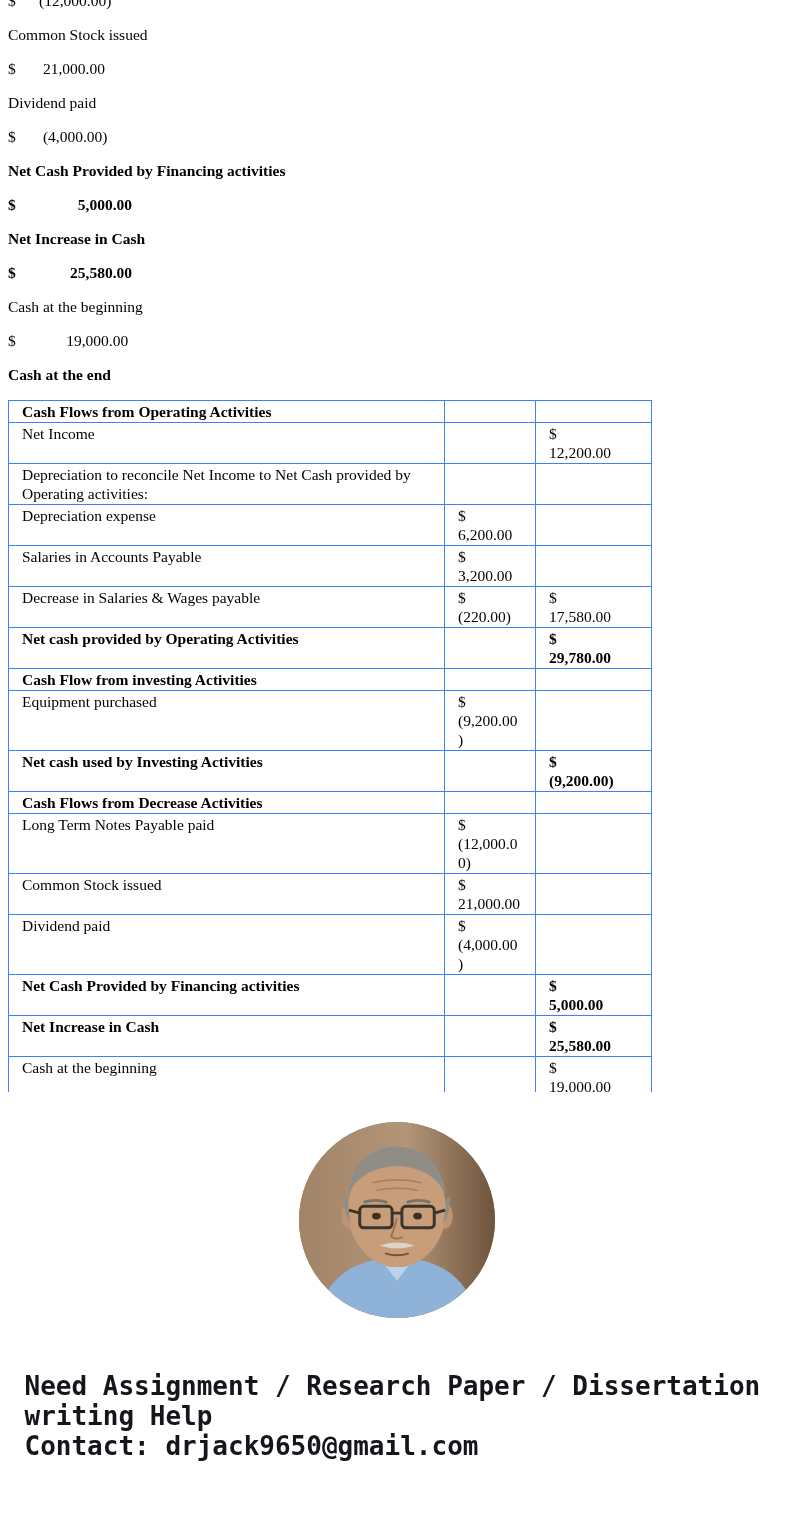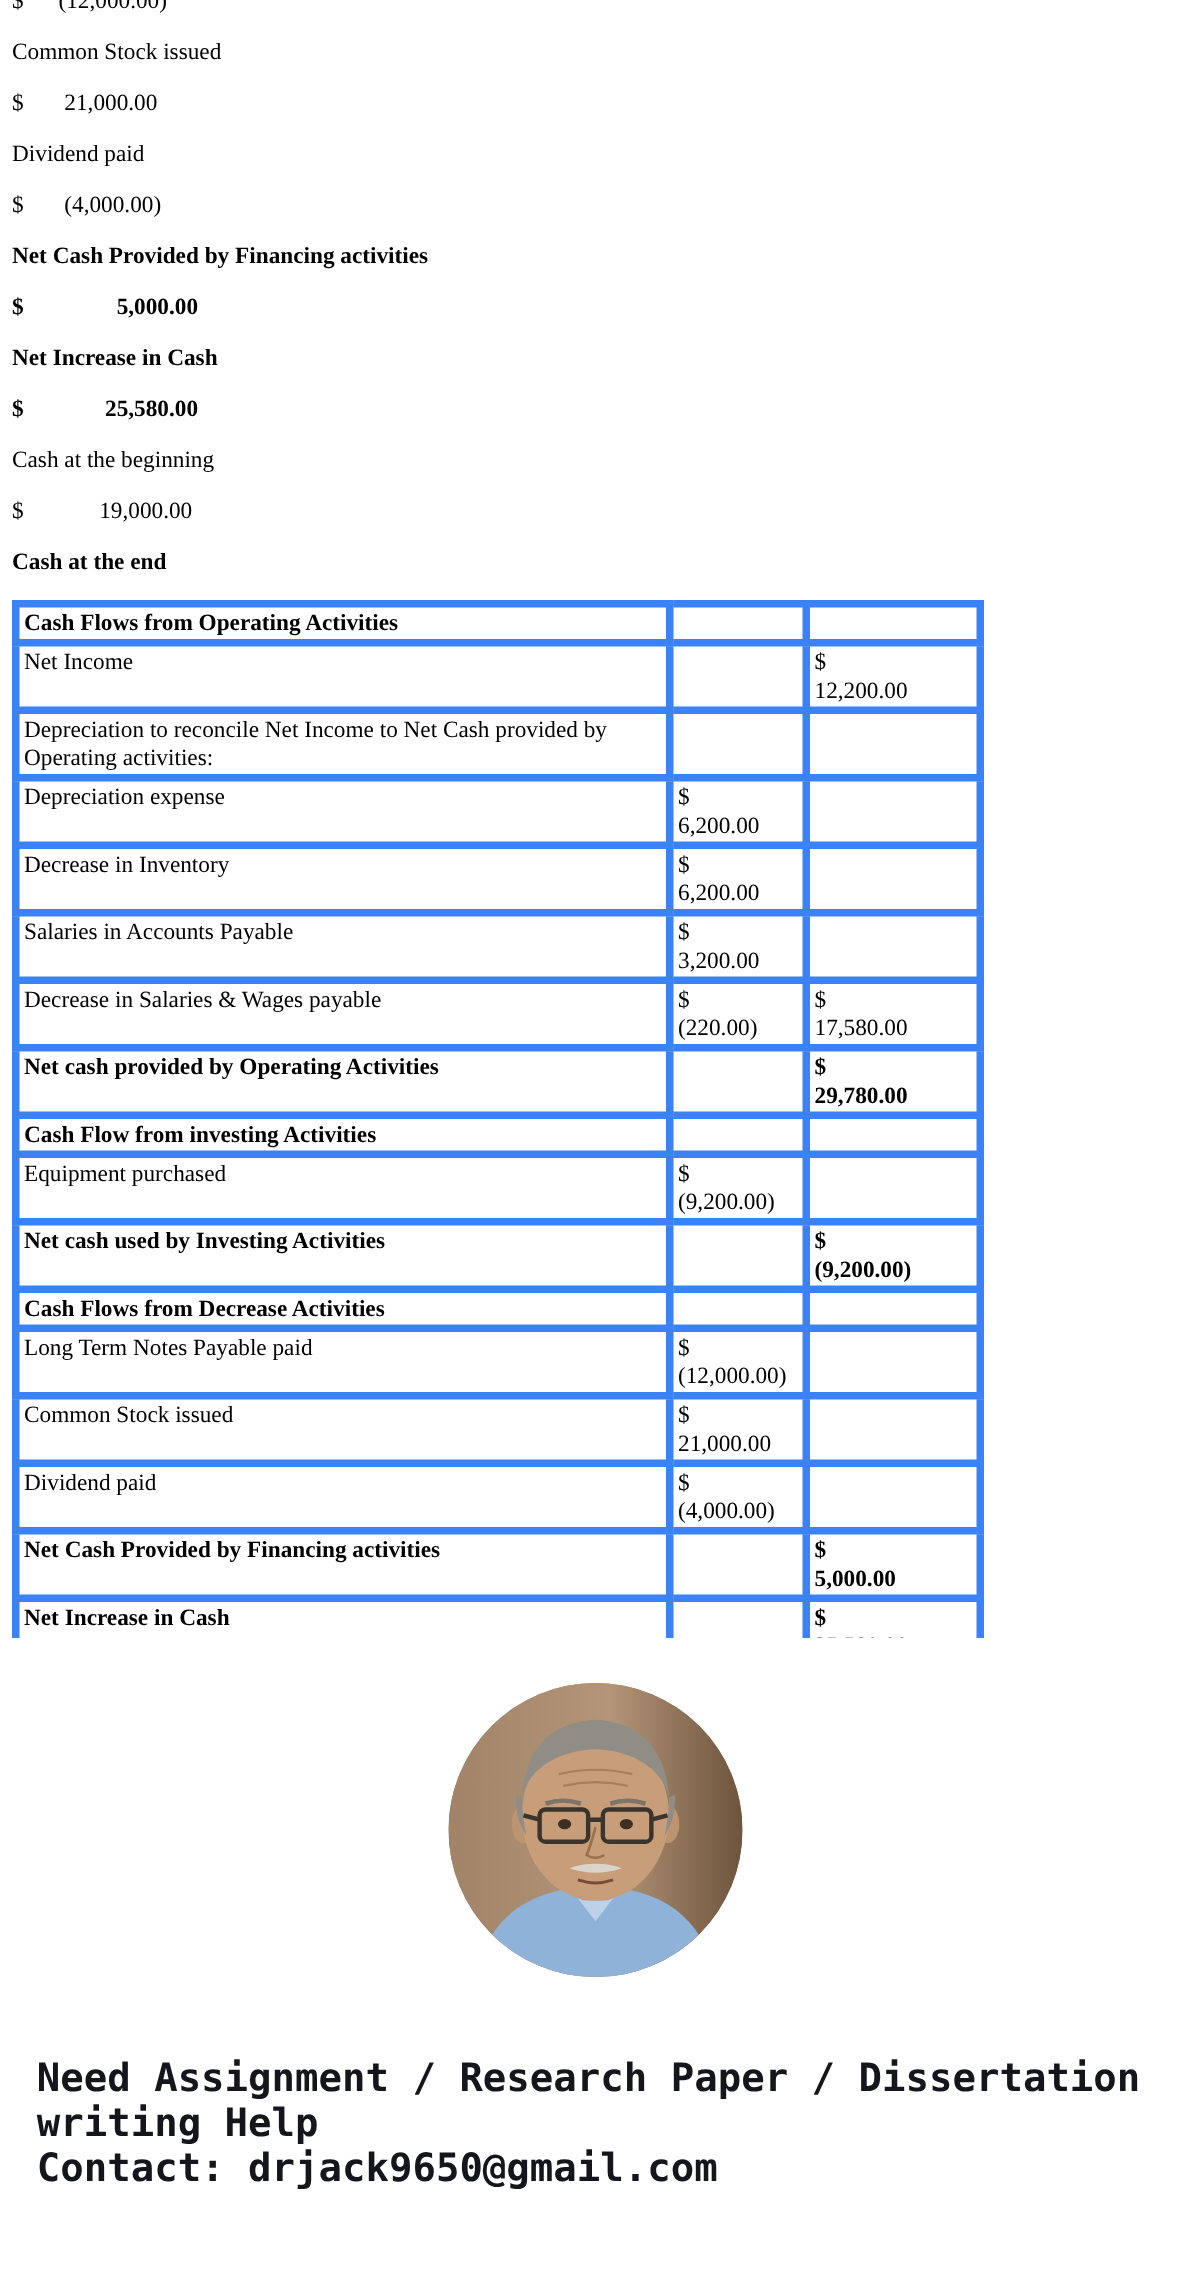--- a/index.html
+++ b/index.html
@@ -25,22 +25,22 @@
     width: 660px;
     height: 692px;
     overflow: hidden;
   }
   table.cashflow {
     border-collapse: collapse;
     table-layout: fixed;
     width: 643px;
   }
   table.cashflow td {
-    border: 5px solid #3b82f6;
-    padding: 1px 3px;
+    border: 1px solid #3b82f6;
+    padding: 1px 13px;
     vertical-align: top;
     font-size: 15.5px;
     line-height: 19px;
     white-space: pre-line;
     word-wrap: break-word;
   }
   tr.bold td { font-weight: bold; }
 
   .photo-wrap {
     width: 196px;
@@ -101,26 +101,20 @@
             <td>$
 12,200.00</td>
           </tr>
           <tr>
             <td>Depreciation to reconcile Net Income to Net Cash provided by Operating activities:</td>
             <td></td>
             <td></td>
           </tr>
           <tr>
             <td>Depreciation expense</td>
-            <td>$
-6,200.00</td>
-            <td></td>
-          </tr>
-          <tr>
-            <td>Decrease in Inventory</td>
             <td>$
 6,200.00</td>
             <td></td>
           </tr>
           <tr>
             <td>Salaries in Accounts Payable</td>
             <td>$
 3,200.00</td>
             <td></td>
           </tr>

